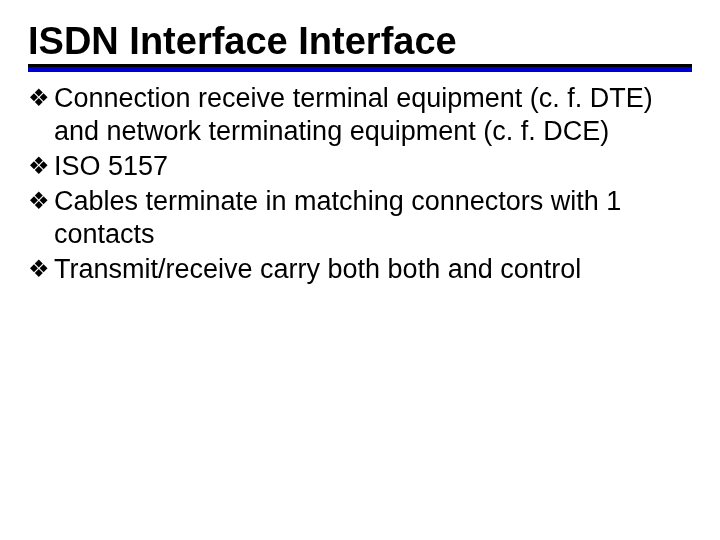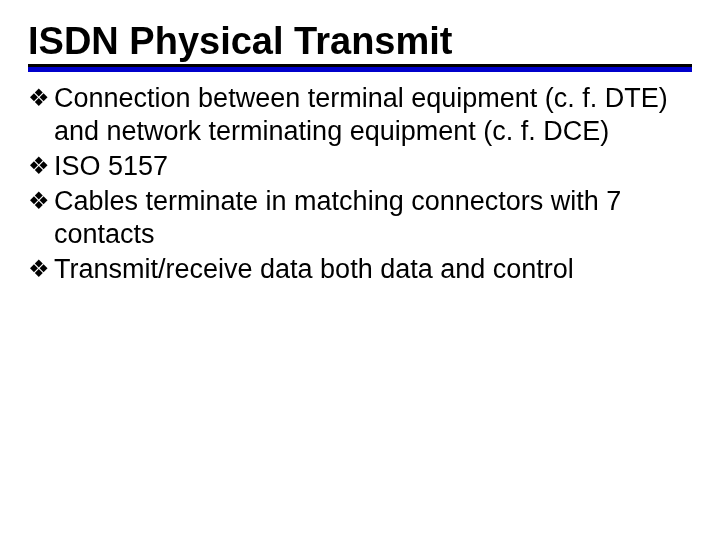--- a/index.html
+++ b/index.html
@@ -58,35 +58,35 @@
     text-align: left;
   }
   .bullet .text {
     flex: 1 1 auto;
   }
 </style>
 </head>
 <body>
 
 <div class="slide">
-  <h1 class="title">ISDN Physical Transmit</h1>
+  <h1 class="title">ISDN Interface Interface</h1>
   <div class="rule-black"></div>
   <div class="rule-blue"></div>
 
   <div class="body">
     <div class="bullet">
       <span class="marker">❖</span>
-      <span class="text">Connection between terminal equipment (c. f. DTE) and network terminating equipment (c. f. DCE)</span>
+      <span class="text">Connection receive terminal equipment (c. f. DTE) and network terminating equipment (c. f. DCE)</span>
     </div>
     <div class="bullet">
       <span class="marker">❖</span>
       <span class="text">ISO 5157</span>
     </div>
     <div class="bullet">
       <span class="marker">❖</span>
-      <span class="text">Cables terminate in matching connectors with 7 contacts</span>
+      <span class="text">Cables terminate in matching connectors with 1 contacts</span>
     </div>
     <div class="bullet">
       <span class="marker">❖</span>
-      <span class="text">Transmit/receive data both data and control</span>
+      <span class="text">Transmit/receive carry both both and control</span>
     </div>
   </div>
 </div>
 
 </body></html>

